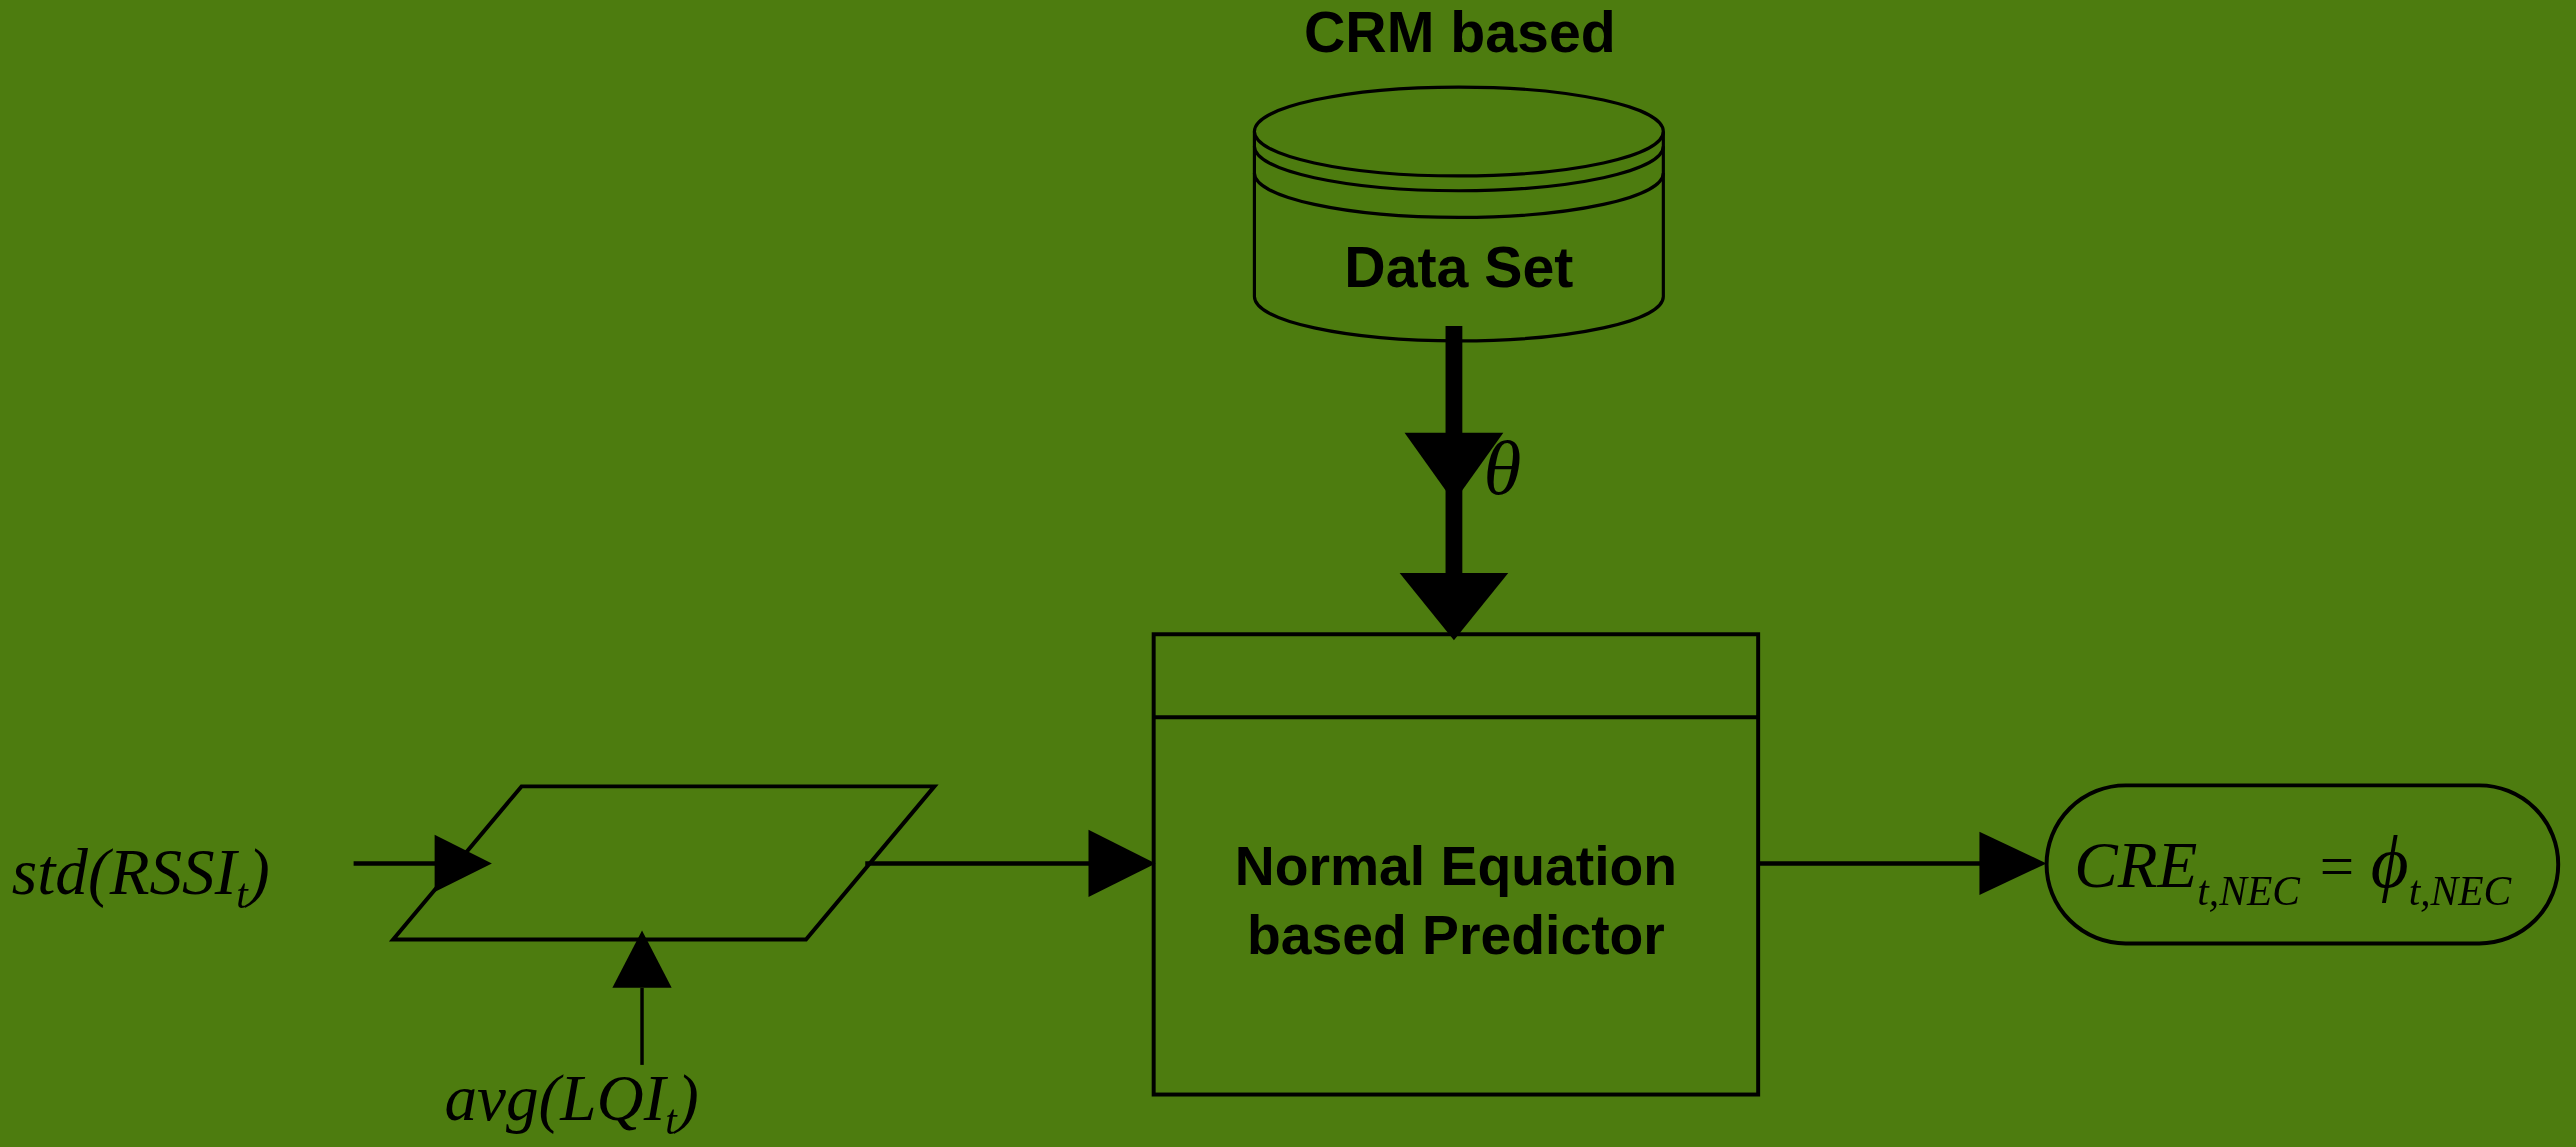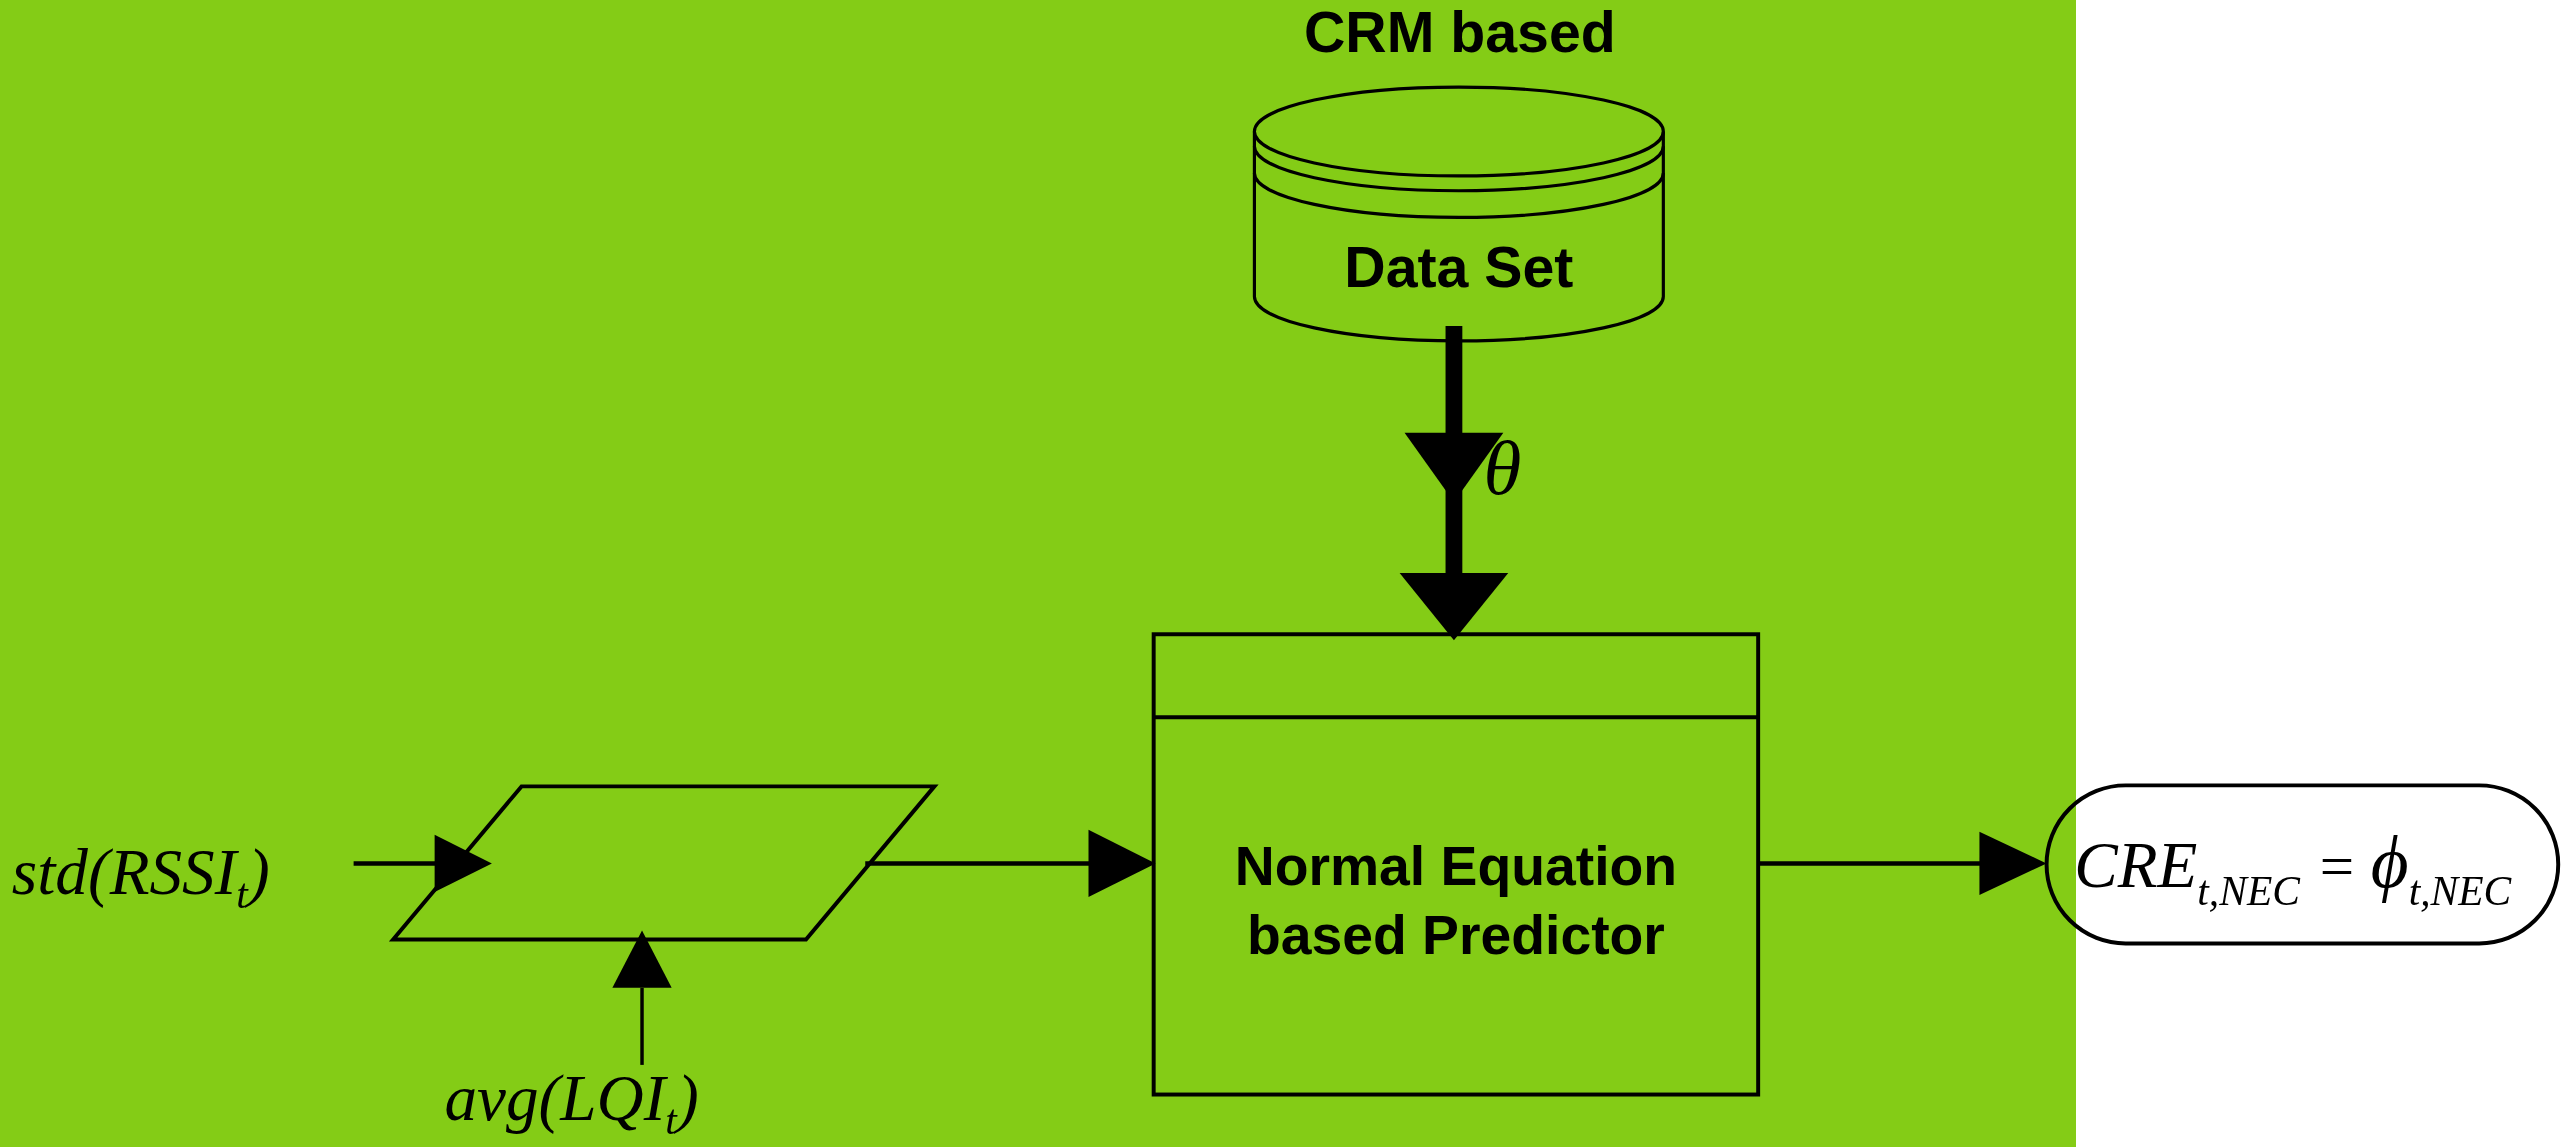--- a/index.html
+++ b/index.html
@@ -8,23 +8,23 @@
     background: #ffffff;
   }
   body {
     width: 2576px;
     height: 1148px;
     font-family: "Liberation Sans", sans-serif;
     overflow: hidden;
   }
   #diagram-root {
     position: relative;
-    width: 2076px;
+    width: 2576px;
     height: 1148px;
-    background: #84cc16;
+    background: #4d7c0f;
   }
   svg.diagram-canvas {
     display: block;
     width: 2576px;
     height: 1148px;
   }
   .shape-stroke {
     fill: none;
     stroke: #000000;
     stroke-width: 4;

